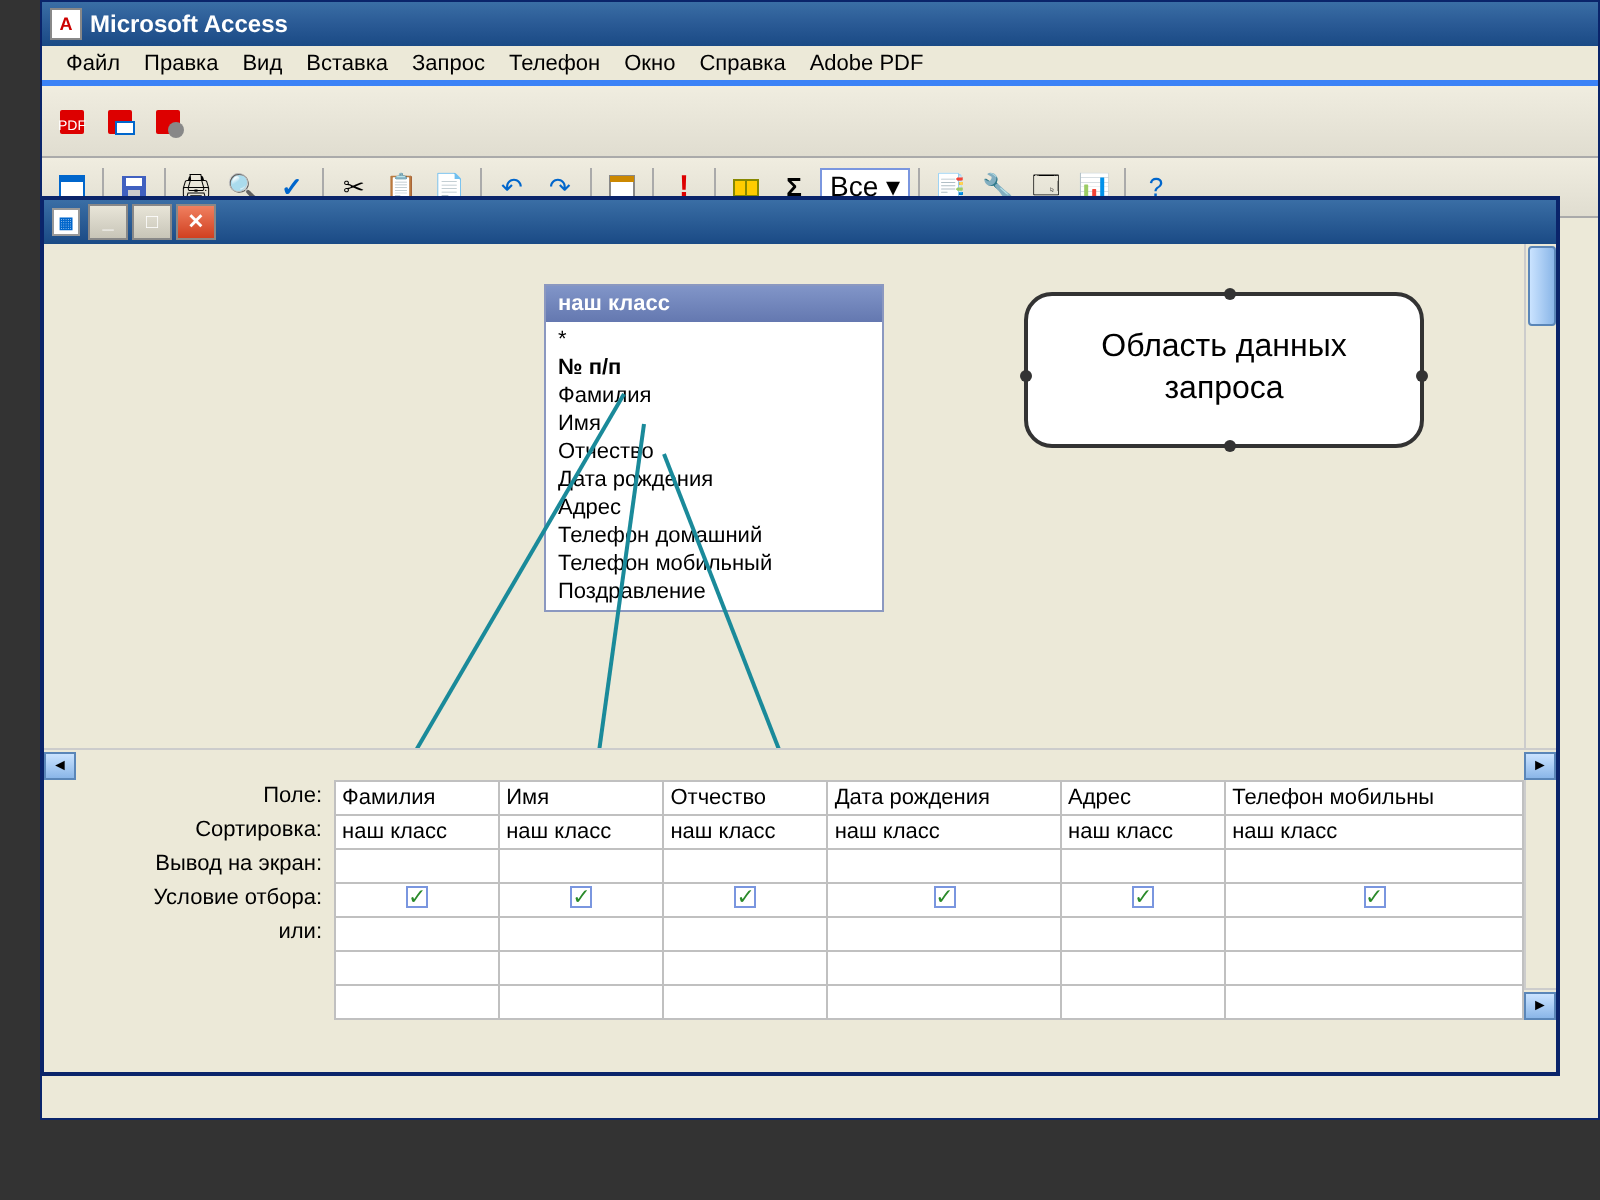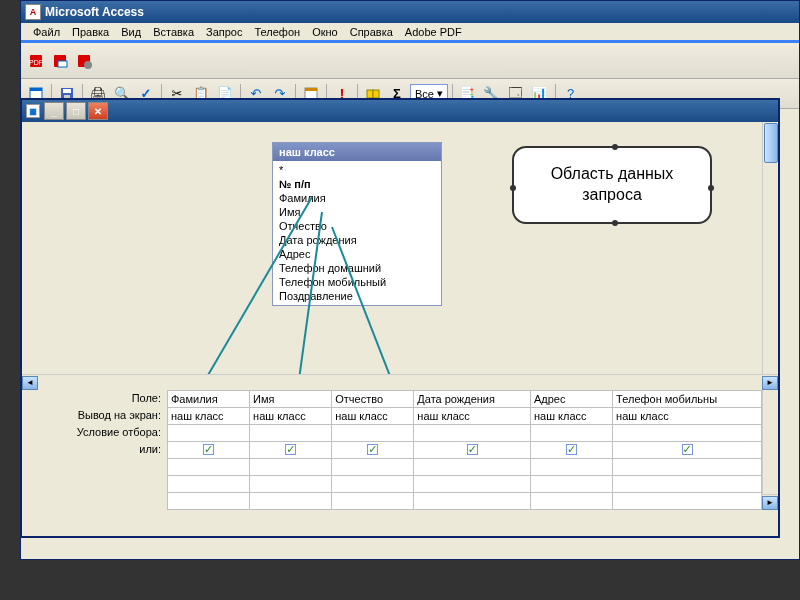--- a/index.html
+++ b/index.html
@@ -10,21 +10,21 @@
   .title-bar { height: 22px; background: linear-gradient(to bottom, #3a6ea5 0%, #2a5a95 50%, #1a4a85 100%); display: flex; align-items: center; padding: 0 4px; color: white; font-weight: bold; font-size: 12px; }
   .title-bar-icon { width: 16px; height: 16px; margin-right: 4px; background: white; border: 1px solid #888; display: flex; align-items: center; justify-content: center; font-size: 9px; color: #c00; }
   
   .menu-bar { height: 20px; background: #ece9d8; display: flex; align-items: center; padding: 2px 6px; border-bottom: 3px solid #3b82f6; }
   .menu-item { padding: 2px 6px; cursor: default; font-size: 11px; }
   
   .toolbar-row { height: 36px; background: linear-gradient(to bottom, #f0ede0, #e0ddd0); display: flex; align-items: center; padding: 0 4px; gap: 2px; border-bottom: 1px solid #aaa; }
   .toolbar-row2 { height: 30px; background: linear-gradient(to bottom, #f0ede0, #e0ddd0); display: flex; align-items: center; padding: 0 4px; gap: 2px; border-bottom: 1px solid #aaa; }
   .tb-btn { width: 22px; height: 22px; display: flex; align-items: center; justify-content: center; border: 1px solid transparent; cursor: default; font-size: 13px; }
   .tb-sep { width: 1px; height: 20px; background: #aaa; margin: 0 2px; }
-  .tb-combo { height: 20px; border: 1px solid #7a96df; background: white; padding: 0 4px; font-size: 11px; display: flex; align-items: center; }
+  .tb-combo { height: 20px; border: 1px solid #7a96df; background: white; padding: 0 4px; font-size: 14px; display: flex; }
   
   .query-window { position: absolute; top: 98px; left: 20px; width: 760px; height: 440px; border: 2px solid #0a246a; background: #ece9d8; }
   .query-title-bar { height: 22px; background: linear-gradient(to bottom, #3a6ea5, #1a4a85); display: flex; align-items: center; padding: 0 4px; color: white; font-weight: bold; font-size: 11px; }
   .query-title-bar .title-text { flex: 1; margin-left: 4px; }
   .window-btn { width: 20px; height: 18px; background: linear-gradient(#e8e5d8, #c8c5b8); border: 1px solid #888; margin-left: 2px; display: flex; align-items: center; justify-content: center; font-size: 10px; font-weight: bold; cursor: default; }
   .close-btn { background: linear-gradient(#f08060, #d04020); color: white; }
   
   .data-area { height: 252px; background: #ece9d8; position: relative; overflow: hidden; }
   .scroll-v { position: absolute; right: 0; top: 0; bottom: 0; width: 16px; background: #ece9d8; border-left: 1px solid #ccc; }
   .scroll-v-thumb { width: 14px; height: 40px; background: linear-gradient(to right, #cae3ff, #8ab6e8); border: 1px solid #5a86b8; margin: 1px auto; border-radius: 2px; }
@@ -198,20 +198,21 @@
 
   <div class="scroll-h">
     <div class="scroll-h-btn">◄</div>
     <div class="scroll-h-track"></div>
     <div class="scroll-h-btn">►</div>
   </div>
 
   <div class="qbe-grid-area">
     <div class="qbe-row-labels">
       <div class="qbe-row-label">Поле:</div>
+      <div class="qbe-row-label">Сортировка:</div>
       <div class="qbe-row-label">Вывод на экран:</div>
       <div class="qbe-row-label">Условие отбора:</div>
       <div class="qbe-row-label">или:</div>
     </div>
     <table class="qbe-table">
       <tbody>
           <tr>
         <td>Фамилия</td>
         <td>Имя</td>
         <td>Отчество</td>

